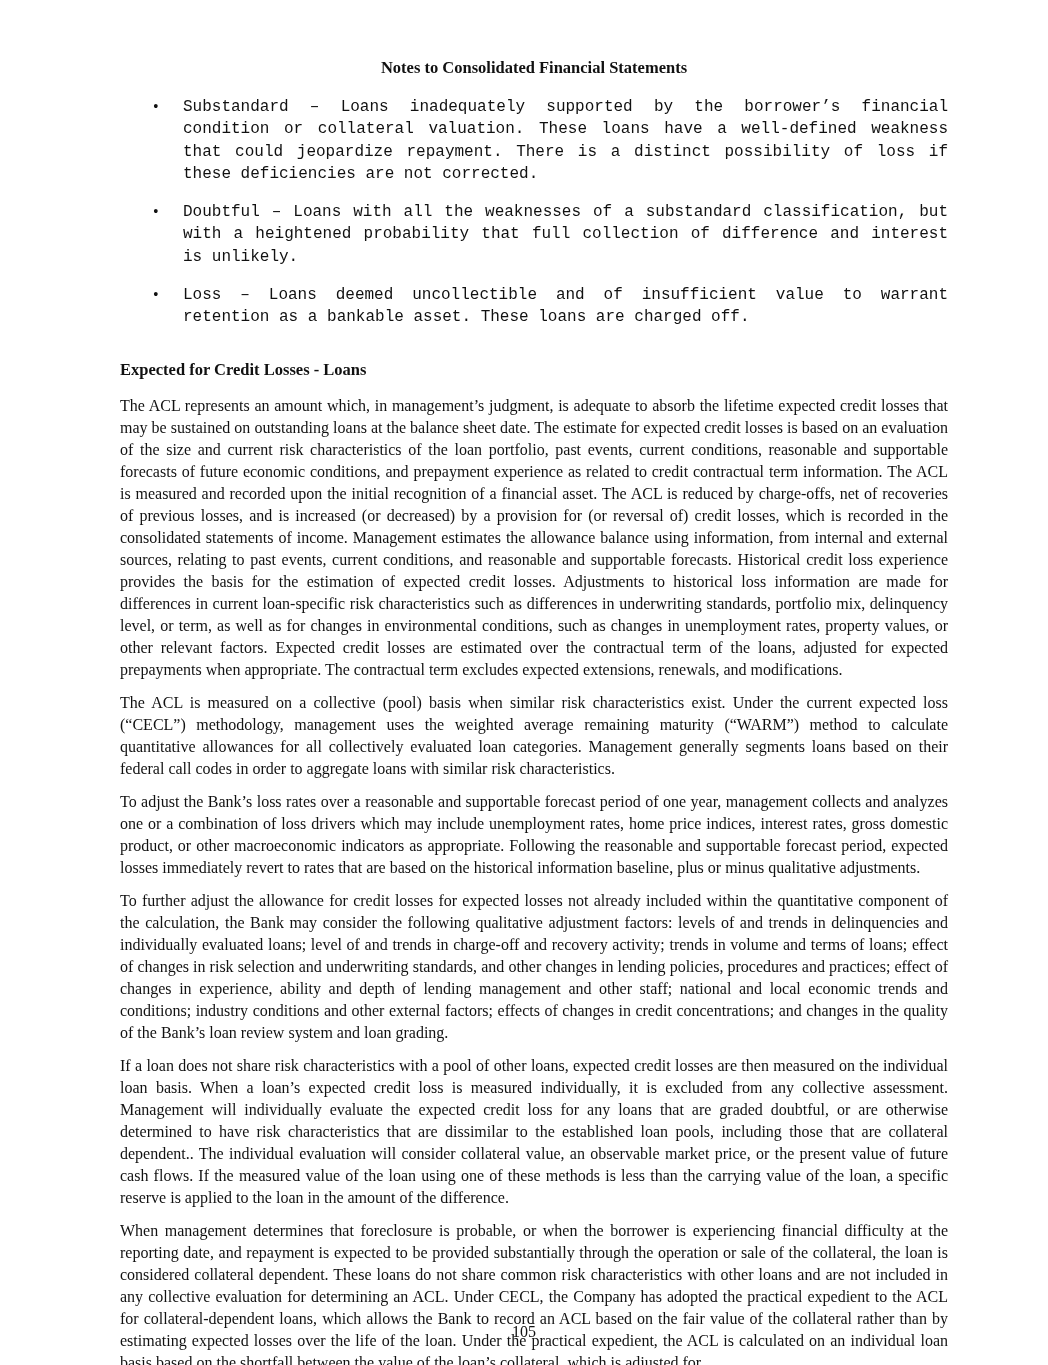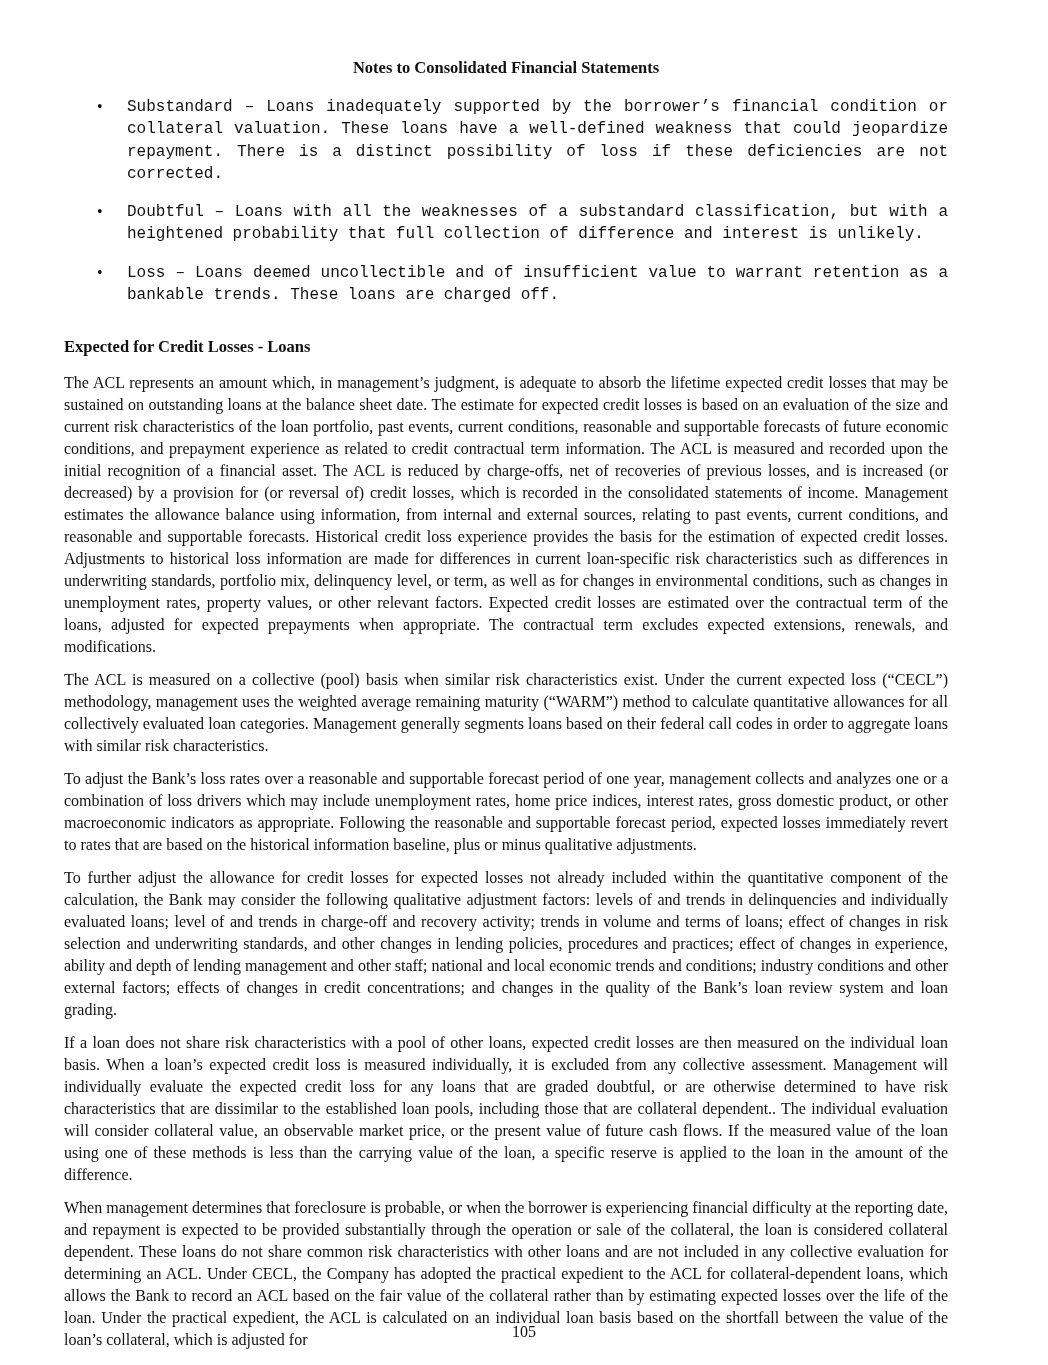--- a/index.html
+++ b/index.html
@@ -12,21 +12,21 @@
     height: 1365px;
     font-family: "Liberation Serif", "DejaVu Serif", serif;
     color: #111111;
     position: relative;
   }
   .page {
     position: relative;
     width: 1048px;
     height: 1365px;
     box-sizing: border-box;
-    padding: 57px 100px 0 64px;
+    padding: 57px 100px 0 120px;
   }
   .doc-title {
     text-align: center;
     font-weight: bold;
     font-size: 16.5px;
     line-height: 22px;
     margin: 0 0 17px 0;
   }
   .bullet-list {
     list-style: none;
@@ -84,21 +84,21 @@
     <li class="bullet-item">
       <span class="bullet-marker">•</span>
       <span class="bullet-text">Substandard – Loans inadequately supported by the borrower’s financial condition or collateral valuation. These loans have a well-defined weakness that could jeopardize repayment. There is a distinct possibility of loss if these deficiencies are not corrected.</span>
     </li>
     <li class="bullet-item">
       <span class="bullet-marker">•</span>
       <span class="bullet-text">Doubtful – Loans with all the weaknesses of a substandard classification, but with a heightened probability that full collection of difference and interest is unlikely.</span>
     </li>
     <li class="bullet-item">
       <span class="bullet-marker">•</span>
-      <span class="bullet-text">Loss – Loans deemed uncollectible and of insufficient value to warrant retention as a bankable trends. These loans are charged off.</span>
+      <span class="bullet-text">Loss – Loans deemed uncollectible and of insufficient value to warrant retention as a bankable asset. These loans are charged off.</span>
     </li>
   </ul>
 
   <h2 class="section-heading">Expected for Credit Losses - Loans</h2>
 
   <p class="para">The ACL represents an amount which, in management’s judgment, is adequate to absorb the lifetime expected credit losses that may be sustained on outstanding loans at the balance sheet date. The estimate for expected credit losses is based on an evaluation of the size and current risk characteristics of the loan portfolio, past events, current conditions, reasonable and supportable forecasts of future economic conditions, and prepayment experience as related to credit contractual term information. The ACL is measured and recorded upon the initial recognition of a financial asset. The ACL is reduced by charge-offs, net of recoveries of previous losses, and is increased (or decreased) by a provision for (or reversal of) credit losses, which is recorded in the consolidated statements of income. Management estimates the allowance balance using information, from internal and external sources, relating to past events, current conditions, and reasonable and supportable forecasts.  Historical credit loss experience provides the basis for the estimation of expected credit losses.  Adjustments to historical loss information are made for differences in current loan-specific risk characteristics such as differences in underwriting standards, portfolio mix, delinquency level, or term, as well as for changes in environmental conditions, such as changes in unemployment rates, property values, or other relevant factors.  Expected credit losses are estimated over the contractual term of the loans, adjusted for expected prepayments when appropriate.   The contractual term excludes expected extensions, renewals, and modifications.</p>
   <p class="para">The ACL is measured on a collective (pool) basis when similar risk characteristics exist.  Under the current expected loss (“CECL”) methodology, management uses the weighted average remaining maturity (“WARM”) method to calculate quantitative allowances for all collectively evaluated loan categories.  Management generally segments loans based on their federal call codes in order to aggregate loans with similar risk characteristics.</p>
   <p class="para">To adjust the Bank’s loss rates over a reasonable and supportable forecast period of one year, management collects and analyzes one or a combination of loss drivers which may include unemployment rates, home price indices, interest rates, gross domestic product, or other macroeconomic indicators as appropriate. Following the reasonable and supportable forecast period, expected losses immediately revert to rates that are based on the historical information baseline, plus or minus qualitative adjustments.</p>
   <p class="para">To further adjust the allowance for credit losses for expected losses not already included within the quantitative component of the calculation, the Bank may consider the following qualitative adjustment factors:   levels of and trends in delinquencies and individually evaluated loans; level of and trends in charge-off and recovery activity; trends in volume and terms of loans; effect of changes in risk selection and underwriting standards, and other changes in lending policies, procedures and practices; effect of changes in experience, ability and depth of lending management and other staff; national and local economic trends and conditions; industry conditions and other external factors; effects of changes in credit concentrations; and changes in the quality of the Bank’s loan review system and loan grading.</p>
   <p class="para">If a loan does not share risk characteristics with a pool of other loans, expected credit losses are then measured on the individual loan basis.  When a loan’s expected credit loss is measured individually, it is excluded from any collective assessment. Management will individually evaluate the expected credit loss for any loans that are graded doubtful, or are otherwise determined to have risk characteristics that are dissimilar to the established loan pools, including those that are collateral dependent..  The individual evaluation will consider collateral value, an observable market price, or the present value of future cash flows.  If the measured value of the loan using one of these methods is less than the carrying value of the loan, a specific reserve is applied to the loan in the amount of the difference.</p>

